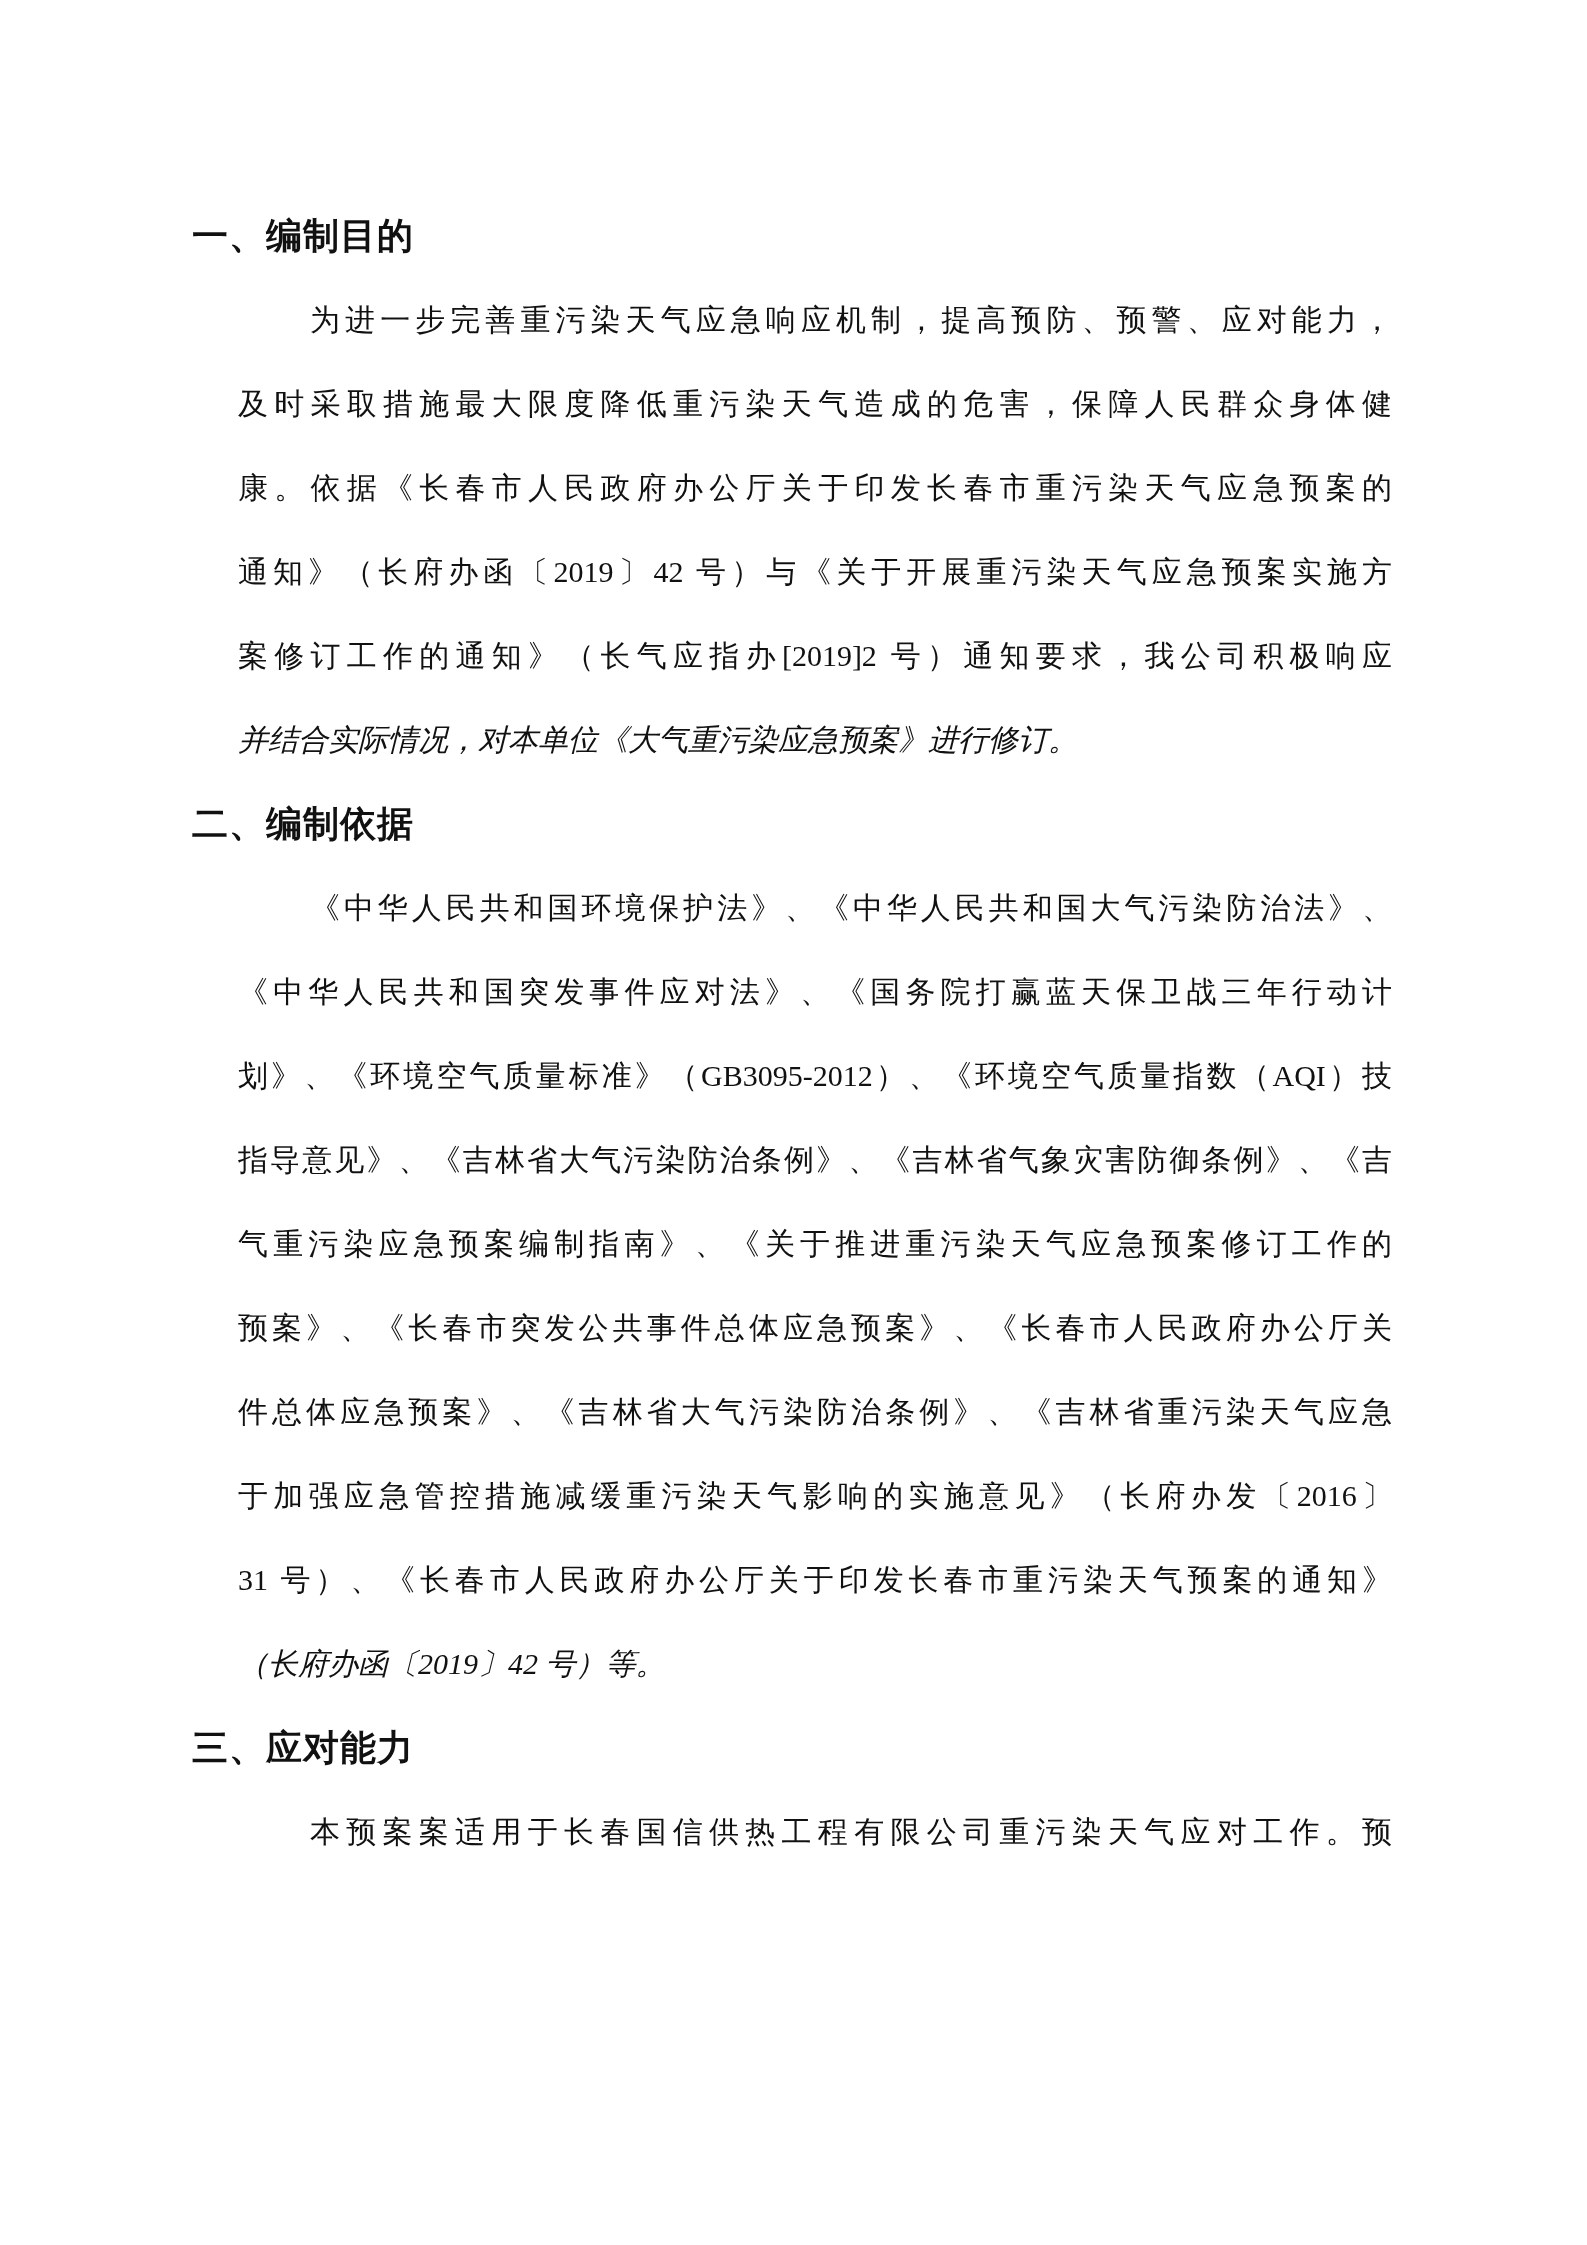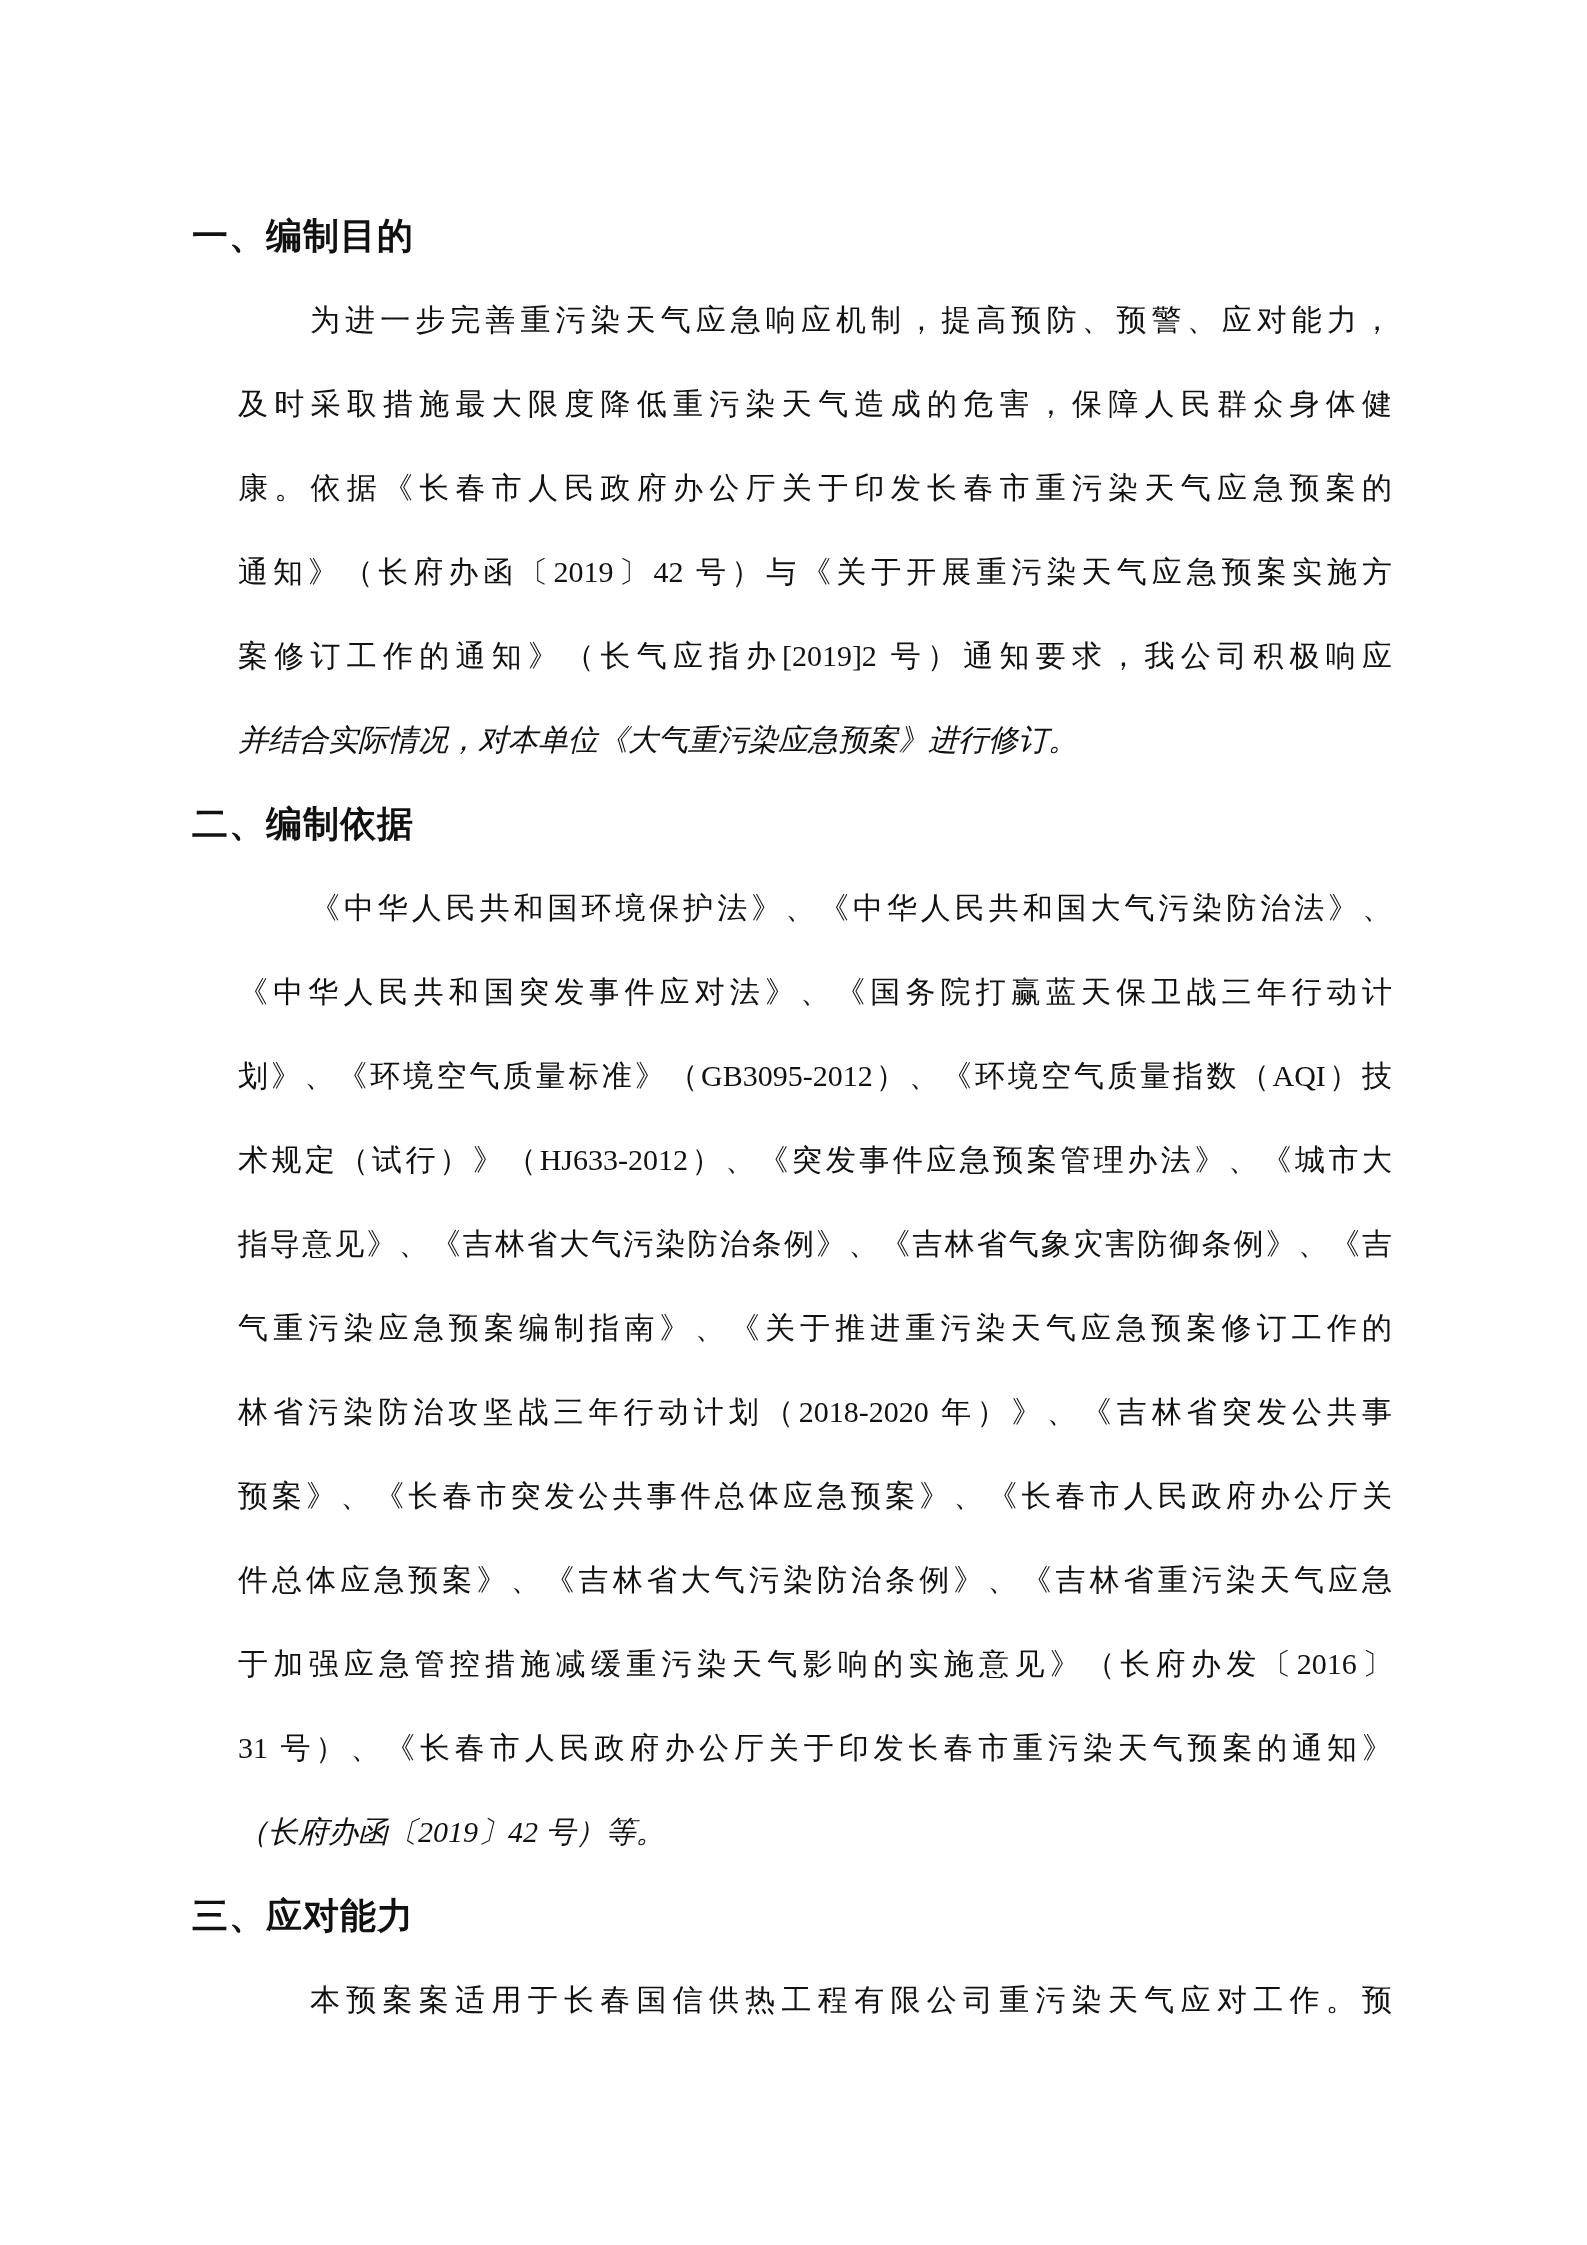--- a/index.html
+++ b/index.html
@@ -60,24 +60,22 @@
     <div class="line">及时采取措施最大限度降低重污染天气造成的危害，保障人民群众身体健</div>
     <div class="line">康。依据《长春市人民政府办公厅关于印发长春市重污染天气应急预案的</div>
     <div class="line">通知》（长府办函〔2019〕42 号）与《关于开展重污染天气应急预案实施方</div>
     <div class="line">案修订工作的通知》（长气应指办[2019]2 号）通知要求，我公司积极响应</div>
     <div class="line last">并结合实际情况，对本单位《大气重污染应急预案》进行修订。</div>
 
     <div class="section-heading">二、编制依据</div>
     <div class="line first">《中华人民共和国环境保护法》、《中华人民共和国大气污染防治法》、</div>
     <div class="line">《中华人民共和国突发事件应对法》、《国务院打赢蓝天保卫战三年行动计</div>
     <div class="line">划》、《环境空气质量标准》（GB3095-2012）、《环境空气质量指数（AQI）技</div>
-    <div class="line">术规定（试行）》（HJ633-2012）、《突发事件应急预案管理办法》、《城市大</div>
     <div class="line">指导意见》、《吉林省大气污染防治条例》、《吉林省气象灾害防御条例》、《吉</div>
     <div class="line">气重污染应急预案编制指南》、《关于推进重污染天气应急预案修订工作的</div>
-    <div class="line">林省污染防治攻坚战三年行动计划（2018-2020 年）》、《吉林省突发公共事</div>
     <div class="line">预案》、《长春市突发公共事件总体应急预案》、《长春市人民政府办公厅关</div>
     <div class="line">件总体应急预案》、《吉林省大气污染防治条例》、《吉林省重污染天气应急</div>
     <div class="line">于加强应急管控措施减缓重污染天气影响的实施意见》（长府办发〔2016〕</div>
     <div class="line">31 号）、《长春市人民政府办公厅关于印发长春市重污染天气预案的通知》</div>
     <div class="line last">（长府办函〔2019〕42 号）等。</div>
 
     <div class="section-heading">三、应对能力</div>
     <div class="line first">本预案案适用于长春国信供热工程有限公司重污染天气应对工作。预</div>
 
   </div>

